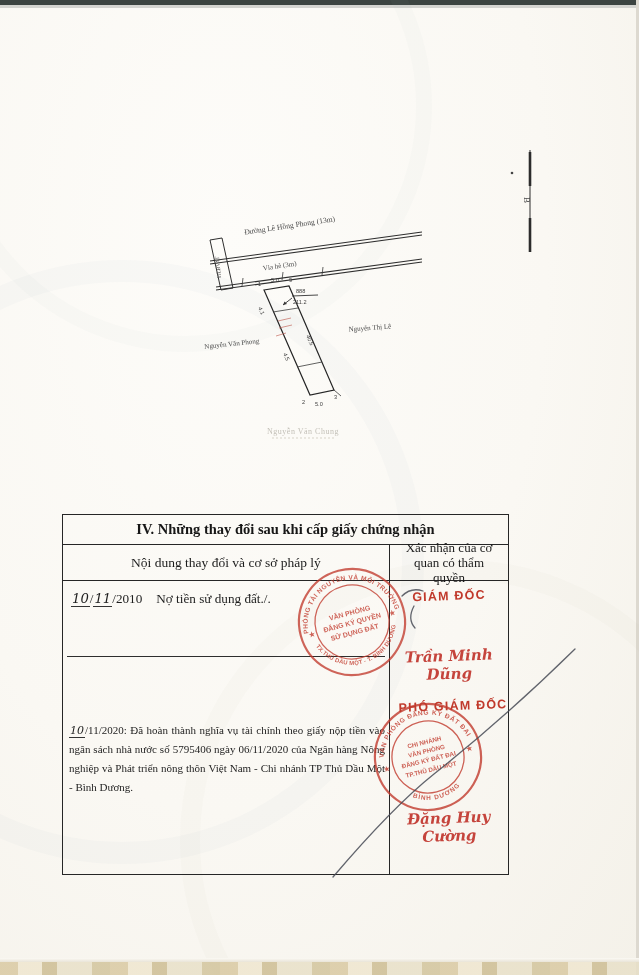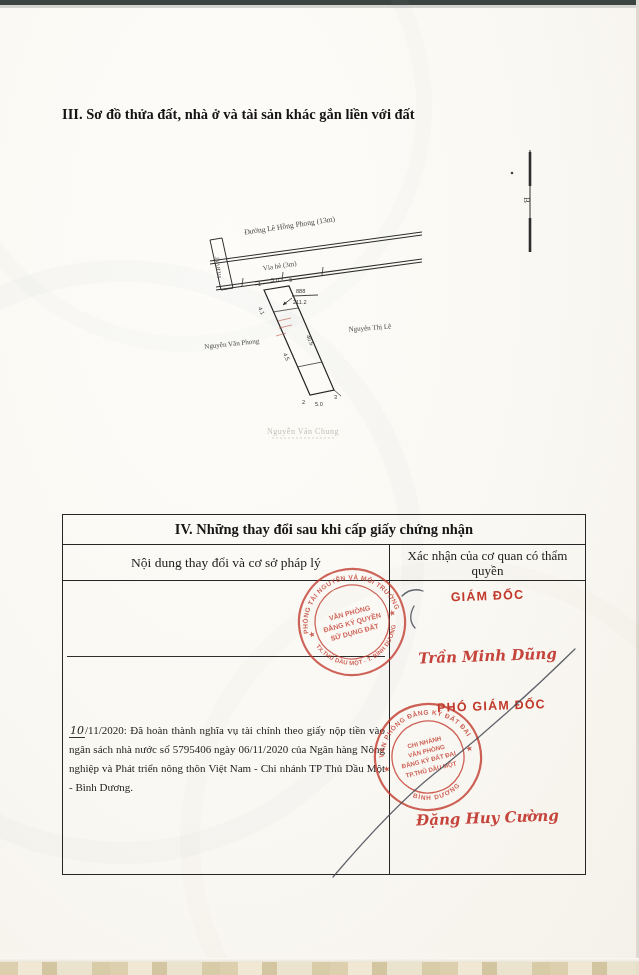--- a/index.html
+++ b/index.html
@@ -19,21 +19,21 @@
   .wm{position:absolute;border-radius:50%;pointer-events:none;}
   .wm1{left:-180px;top:260px;width:560px;height:560px;border:22px solid rgba(160,175,190,.05);}
   .wm2{left:-60px;top:-140px;width:460px;height:460px;border:16px solid rgba(160,175,190,.045);}
   .wm3{left:180px;top:560px;width:520px;height:520px;border:20px solid rgba(170,180,160,.04);}
 
   .sec3-title{position:absolute;left:62px;top:106px;font-weight:bold;font-size:14.5px;color:#141414;}
 
   .diagram{position:absolute;left:140px;top:140px;width:440px;height:330px;}
 
   
-  .tbl{position:absolute;left:62px;top:514px;width:524px;height:361px;border:1.6px solid #262626;box-sizing:border-box;background:transparent;}
+  .tbl{position:absolute;left:62px;top:514px;width:447px;height:361px;border:1.6px solid #262626;box-sizing:border-box;background:transparent;}
   .tbl-header{height:30px;border-bottom:1.6px solid #262626;box-sizing:border-box;display:flex;align-items:center;justify-content:center;
     font-weight:bold;font-size:14.5px;color:#161616;}
   .tbl-subheader{height:36px;border-bottom:1.6px solid #262626;box-sizing:border-box;display:flex;}
   .sub-left{width:327px;border-right:1.6px solid #262626;box-sizing:border-box;display:flex;align-items:center;justify-content:center;
     font-size:13.5px;color:#1c1c1c;}
   .sub-right{flex:1;display:flex;align-items:center;justify-content:center;text-align:center;font-size:13px;color:#1c1c1c;padding:0 14px;line-height:15px;}
   .tbl-body{display:flex;height:293px;}
   .body-left{width:327px;border-right:1.6px solid #262626;box-sizing:border-box;position:relative;}
   .body-right{flex:1;position:relative;}
   .entry1{position:absolute;top:10px;left:8px;font-size:13.2px;color:#1e1e1e;white-space:nowrap;}
@@ -64,21 +64,20 @@
 <body>
 
 <div class="page">
   <div class="topbar"></div>
   <div class="topbar2"></div>
   <div class="right-edge"></div>
   <div class="wm wm1"></div>
   <div class="wm wm2"></div>
   <div class="wm wm3"></div>
 
-  <div class="sec3-title">III. Sơ đồ thửa đất, nhà ở và tài sản khác gắn liền với đất</div>
 
   <svg class="diagram" viewBox="0 0 440 330">
 
     <g>
       <line x1="390" y1="10" x2="390" y2="112" stroke="#2c2c2c" stroke-width="1"></line>
       <line x1="390" y1="12" x2="390" y2="46" stroke="#2c2c2c" stroke-width="2.6"></line>
       <line x1="390" y1="78" x2="390" y2="112" stroke="#2c2c2c" stroke-width="2.6"></line>
       <circle cx="372" cy="33" r="1.3" fill="#444"></circle>
       <text class="dgtext" font-size="9" transform="translate(384,57) rotate(90)">B</text>
     </g>
@@ -141,20 +140,23 @@
   </svg>
 
   <div class="tbl">
     <div class="tbl-header">IV. Những thay đổi sau khi cấp giấy chứng nhận</div>
     <div class="tbl-subheader">
       <div class="sub-left">Nội dung thay đổi và cơ sở pháp lý</div>
       <div class="sub-right">Xác nhận của cơ quan có thẩm quyền</div>
     </div>
     <div class="tbl-body">
       <div class="body-left">
+        <div class="entry1">
+          <span class="hand">10</span><span>/</span><span class="hand">11</span><span>/2010</span><span class="entry1-text">Nợ tiền sử dụng đất./.</span>
+        </div>
         <div class="entry-divider"></div>
         <div class="entry2">
           <span class="hand">10</span><span>/11/2020:</span>
           <span>Đã hoàn thành nghĩa vụ tài chính theo giấy nộp tiền vào ngân sách nhà nước số 5795406 ngày 06/11/2020 của Ngân hàng Nông nghiệp và Phát triển nông thôn Việt Nam - Chi nhánh TP Thủ Dầu Một - Bình Dương.</span>
         </div>
       </div>
       <div class="body-right">
         <div class="stamp-title t1">GIÁM ĐỐC</div>
         <div class="sig s1">Trần Minh Dũng</div>
         <div class="stamp-title t2">PHÓ GIÁM ĐỐC</div>

